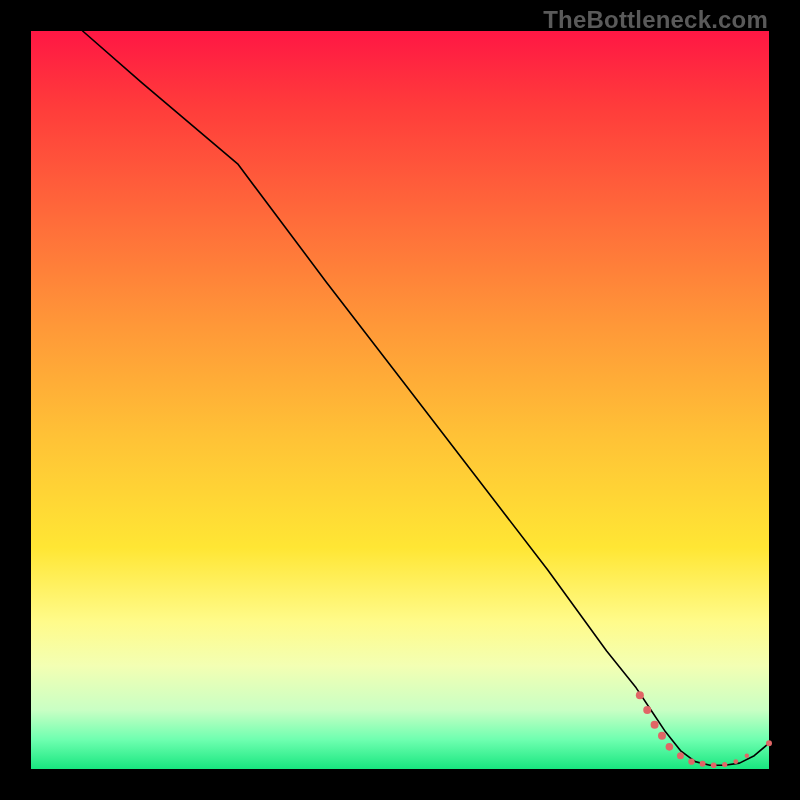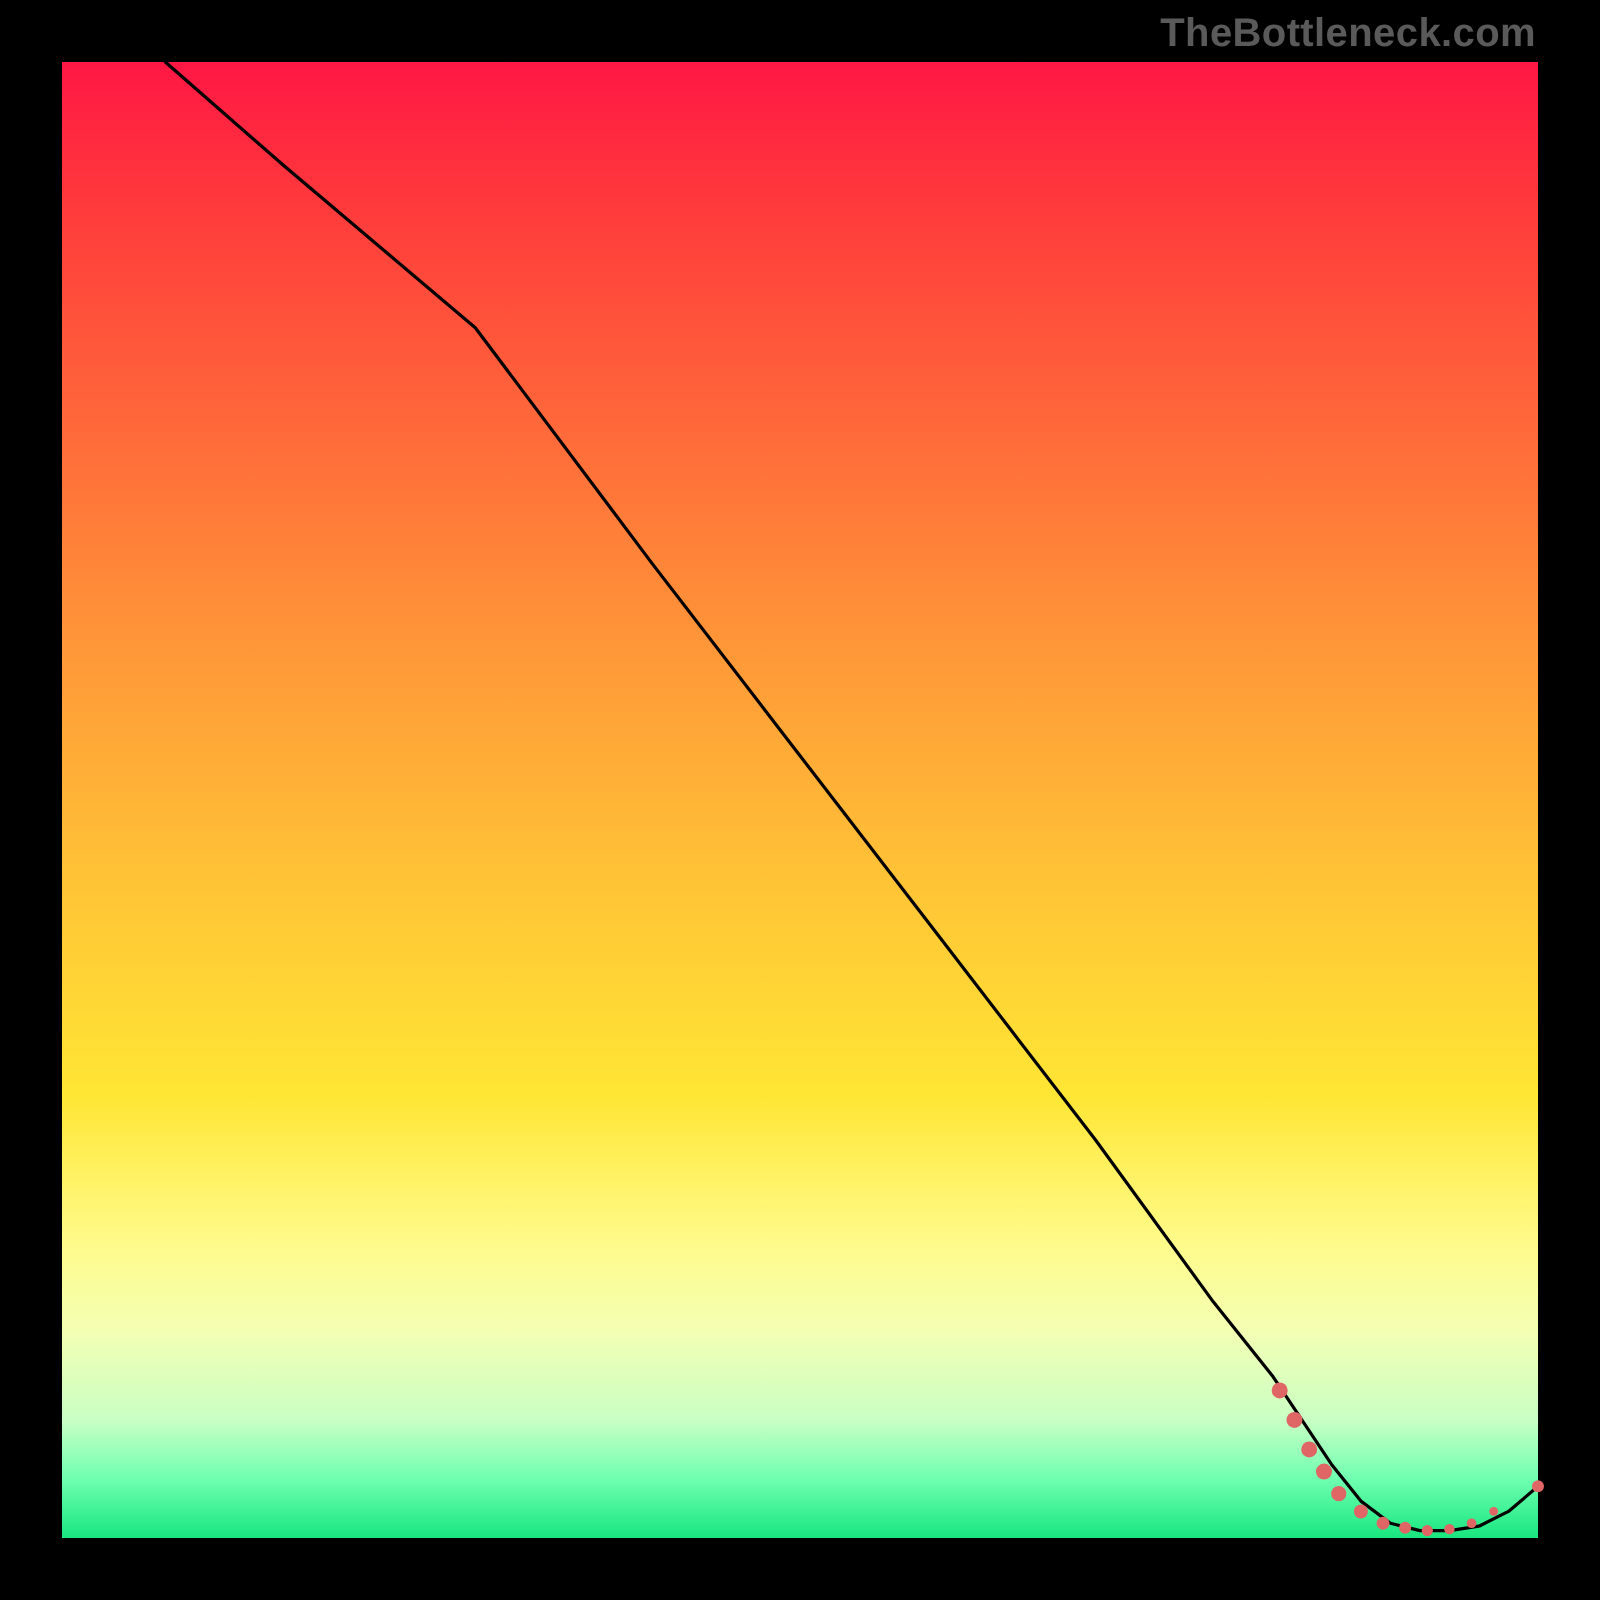--- a/index.html
+++ b/index.html
@@ -34,21 +34,21 @@
       #c9ffc4 92%,
       #6fffb0 96%,
       #18e67f 100%
     );
   }
   .attribution {
     position: absolute;
     top: 6px;
     right: 32px;
     font-family: Arial, Helvetica, sans-serif;
-    font-size: 20px;
+    font-size: 24px;
     font-weight: 600;
     color: #5a5a5a;
     letter-spacing: 0.2px;
   }
   svg.overlay {
     position: absolute;
     left: 31px;
     top: 31px;
     width: 738px;
     height: 738px;

